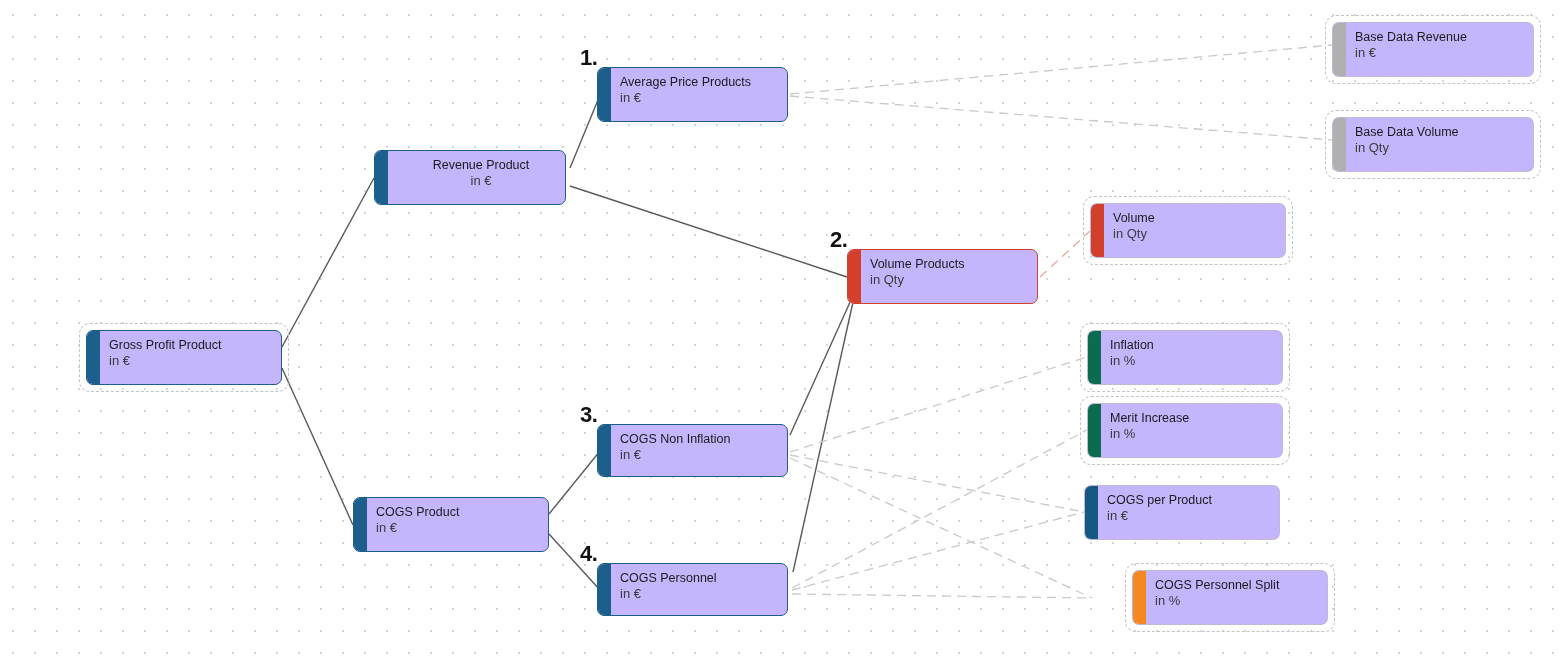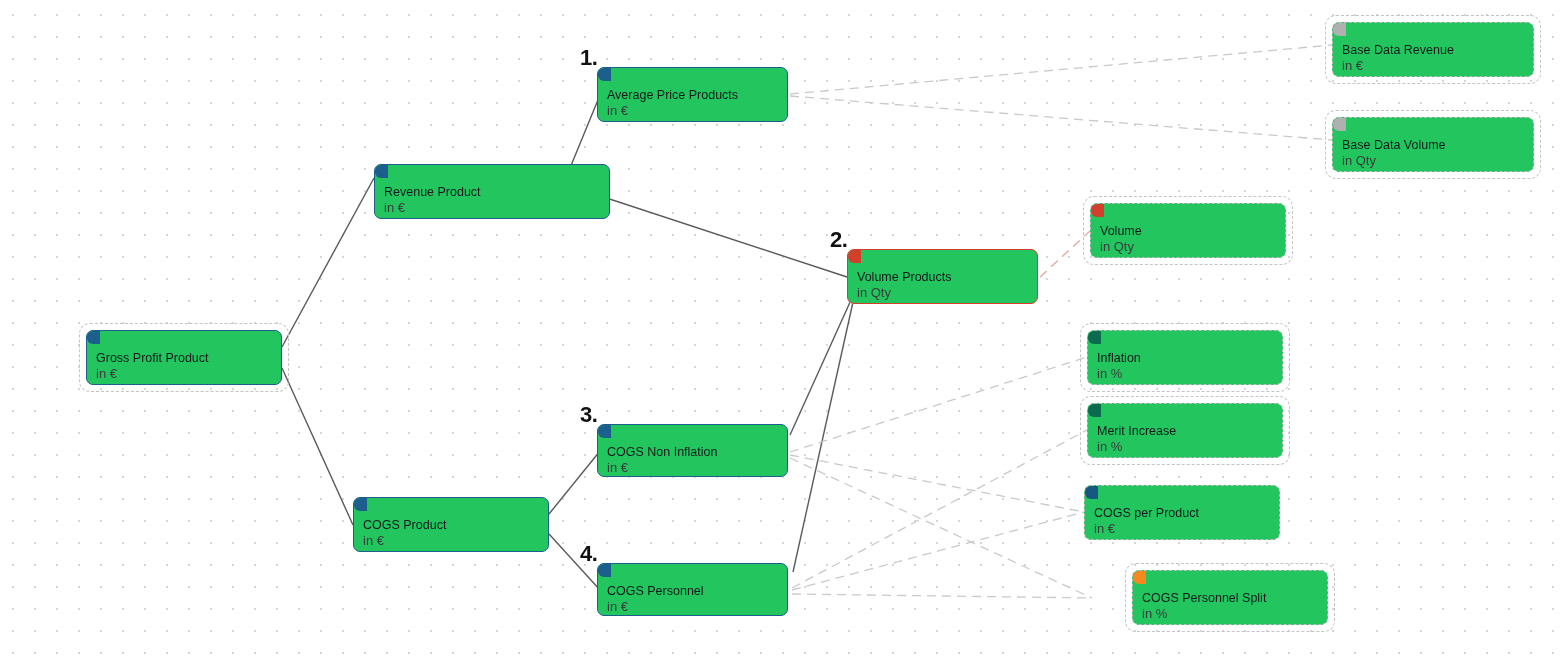--- a/index.html
+++ b/index.html
@@ -61,22 +61,21 @@
   }
   .node-body {
     position: absolute;
     left: 0; top: 0;
     width: 100%;
     height: 100%;
     box-sizing: border-box;
     display: flex;
     align-items: stretch;
     border-radius: 7px;
-    background: #22c55e;
-    flex-direction: column;
+    background: #c4b5fd;
   }
   .accent {
     width: 13px;
     flex: 0 0 13px;
     border-radius: 6px 0 0 6px;
   }
   .node-text {
     flex: 1 1 auto;
     padding: 7px 0 0 9px;
     min-width: 0;
@@ -161,21 +160,21 @@
       <div class="node solid" style="left: 86px; top: 330px; width: 196px; height: 55px;">
         <div class="selection-halo"></div>
         <div class="node-body">
           <div class="accent" style="background: rgb(28, 95, 140);"></div>
           <div class="node-text">
             <div class="node-title">Gross Profit Product</div>
             <div class="node-unit">in €</div>
           </div>
         </div>
       </div>
-      <div class="node solid" style="left: 374px; top: 164px; width: 236px; height: 55px;">
+      <div class="node solid" style="left: 374px; top: 150px; width: 192px; height: 55px; text-align: center;">
         <div class="node-body">
           <div class="accent" style="background: rgb(28, 95, 140);"></div>
           <div class="node-text">
             <div class="node-title">Revenue Product</div>
             <div class="node-unit">in €</div>
           </div>
         </div>
       </div>
       <div class="node solid" style="left: 353px; top: 497px; width: 196px; height: 55px;">
         <div class="node-body">

